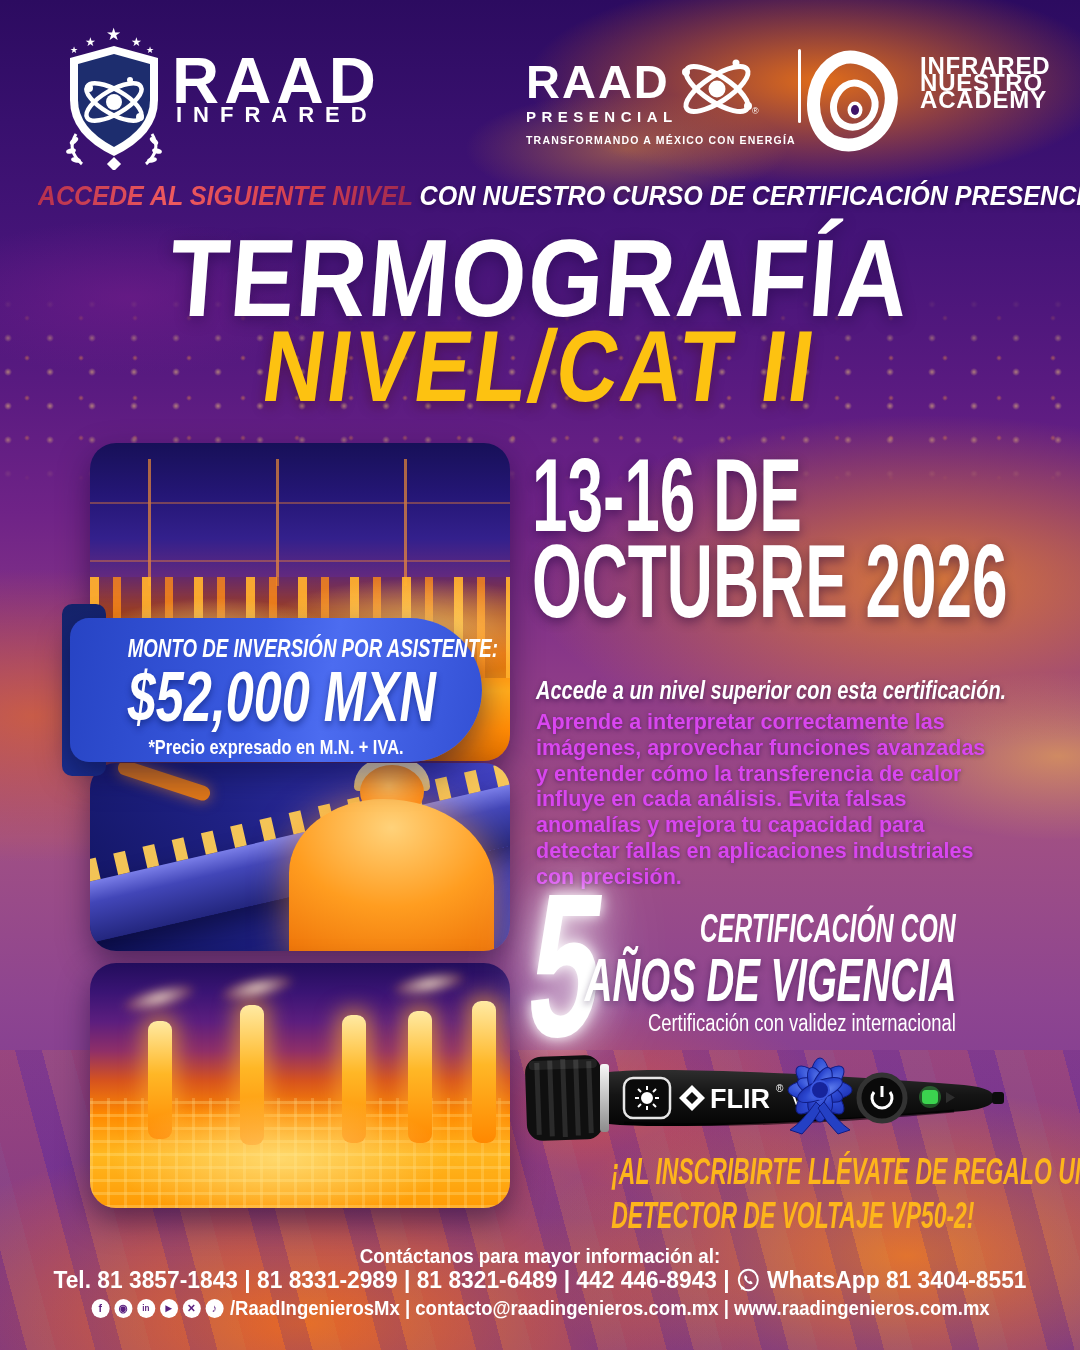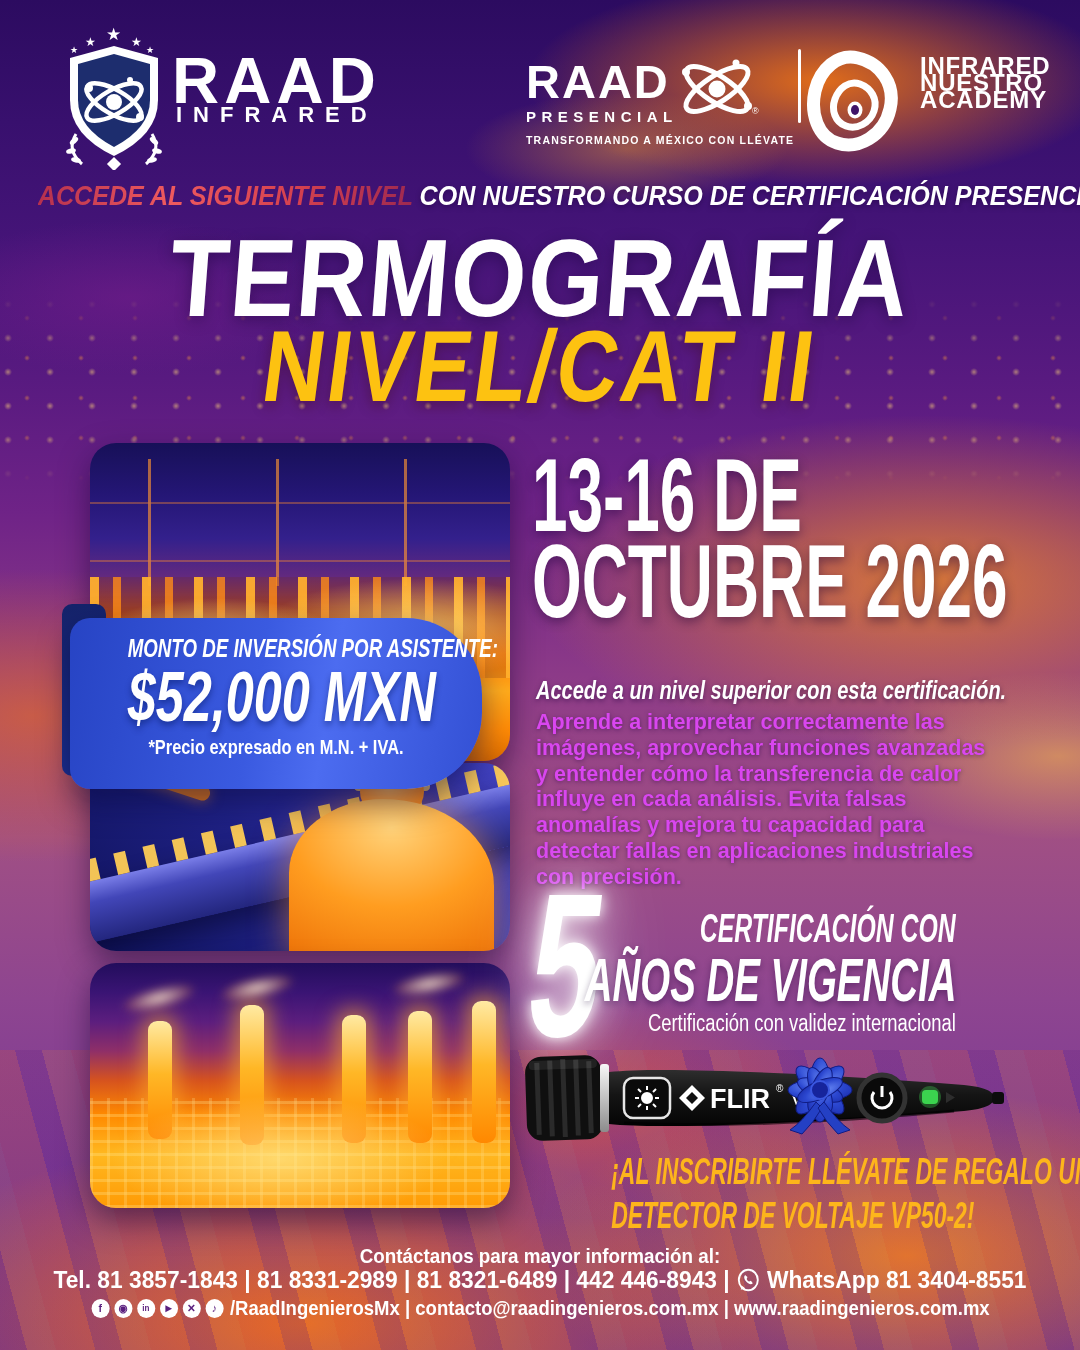--- a/index.html
+++ b/index.html
@@ -100,21 +100,21 @@
   .p3-tower{width:24px;border-radius:9px;position:absolute;
     background:linear-gradient(180deg,#ffeaa2,#ffb726 45%,#ff8800);
     box-shadow:0 0 20px 7px rgba(255,175,45,.55);}
   .p3-smoke{position:absolute;width:78px;height:22px;border-radius:50%;filter:blur(4px);
     background:radial-gradient(closest-side, rgba(255,235,210,.9), rgba(255,160,80,.25) 80%, transparent);}
   .p3-glow{inset:0;background:radial-gradient(240px 90px at 45% 80%, rgba(255,235,150,.65), transparent 70%);}
 
   
   .price-fold{left:62px;top:604px;width:44px;height:172px;border-radius:10px;
     background:linear-gradient(180deg,#15236b,#1b2f8f);}
-  .price-badge{left:70px;top:618px;width:412px;height:171px;text-align:center;
+  .price-badge{left:70px;top:618px;width:412px;height:144px;text-align:center;
     border-radius:20px 76px 76px 20px;
     background:linear-gradient(100deg,#2744c4 0%,#3a5ae0 45%,#4c6cf0 62%,#3350d4 100%);
     box-shadow:0 14px 30px rgba(8,8,60,.5);}
   .price-label{margin-top:15px;font-size:26px;font-style:italic;font-weight:800;
     transform:scaleX(.72);white-space:nowrap;}
   .price-amount{margin-top:-2px;font-size:70px;font-style:italic;font-weight:800;line-height:1;
     transform:scaleX(.72);white-space:nowrap;text-shadow:0 4px 8px rgba(0,20,90,.45);}
   .price-note{margin-top:3px;font-size:21px;font-weight:600;transform:scaleX(.78);white-space:nowrap;}
 
   
@@ -197,21 +197,21 @@
       <ellipse cx="94" cy="138" rx="5" ry="2.5" transform="rotate(-15 94 138)"></ellipse>
       <rect x="51" y="137" width="10" height="10" transform="rotate(45 56 142)"></rect>
     </g>
   </svg>
   <div class="abs academy-raad">RAAD</div>
   <div class="abs academy-sub">INFRARED</div>
 
   <div class="abs ing-block">
     <div class="ing-raad">RAAD</div>
     <div class="ing-sub">PRESENCIAL</div>
-    <div class="ing-tag">TRANSFORMANDO A MÉXICO CON LLÉVATE</div>
+    <div class="ing-tag">TRANSFORMANDO A MÉXICO CON ENERGÍA</div>
   </div>
   <svg class="abs ing-atom" width="82" height="66" viewBox="0 0 82 66">
     <ellipse cx="41" cy="33" rx="36" ry="13" fill="none" stroke="#ffffff" stroke-width="5" transform="rotate(-33 41 33)"></ellipse>
     <ellipse cx="41" cy="33" rx="36" ry="13" fill="none" stroke="#ffffff" stroke-width="5" transform="rotate(33 41 33)"></ellipse>
     <circle cx="41" cy="33" r="8.5" fill="#ffffff"></circle>
     <circle cx="10" cy="16" r="4" fill="#ffffff"></circle>
     <circle cx="72" cy="50" r="4" fill="#ffffff"></circle>
     <circle cx="60" cy="7" r="3.5" fill="#ffffff"></circle>
   </svg>
   <div class="abs ing-reg">®</div>

